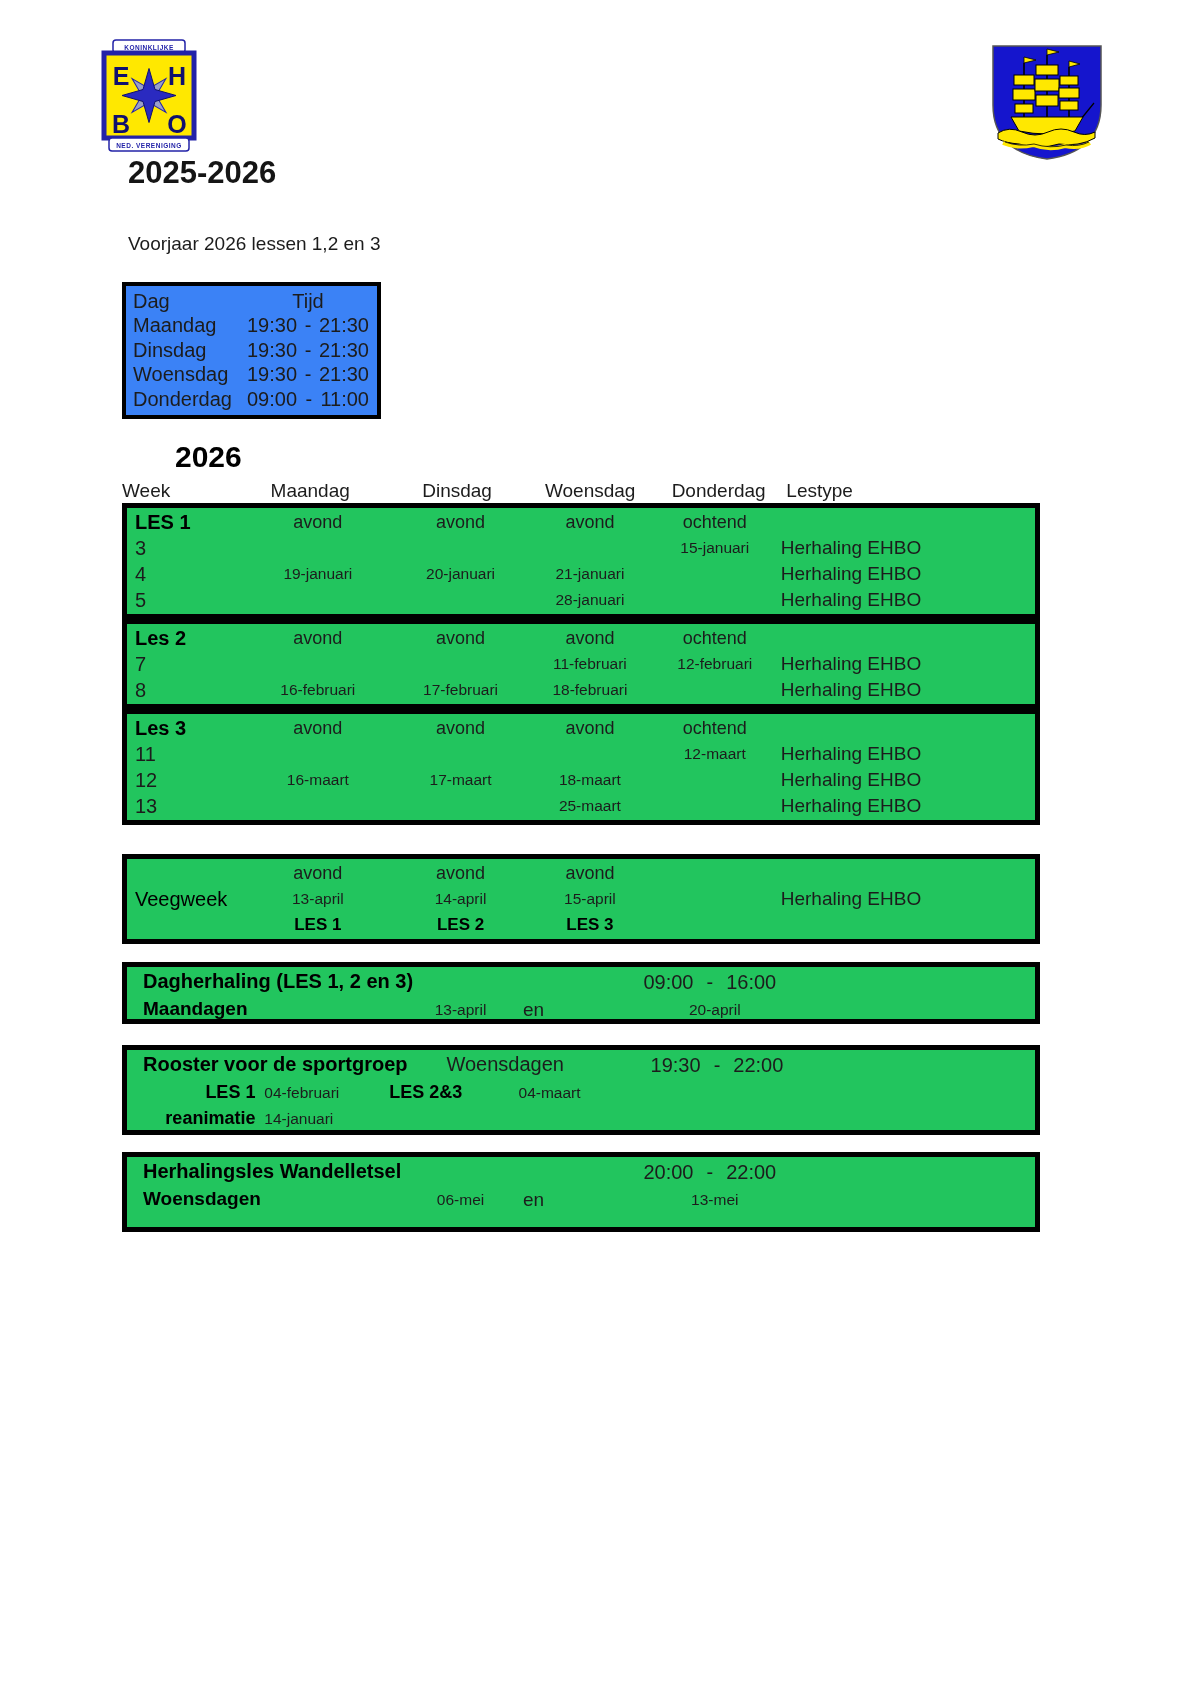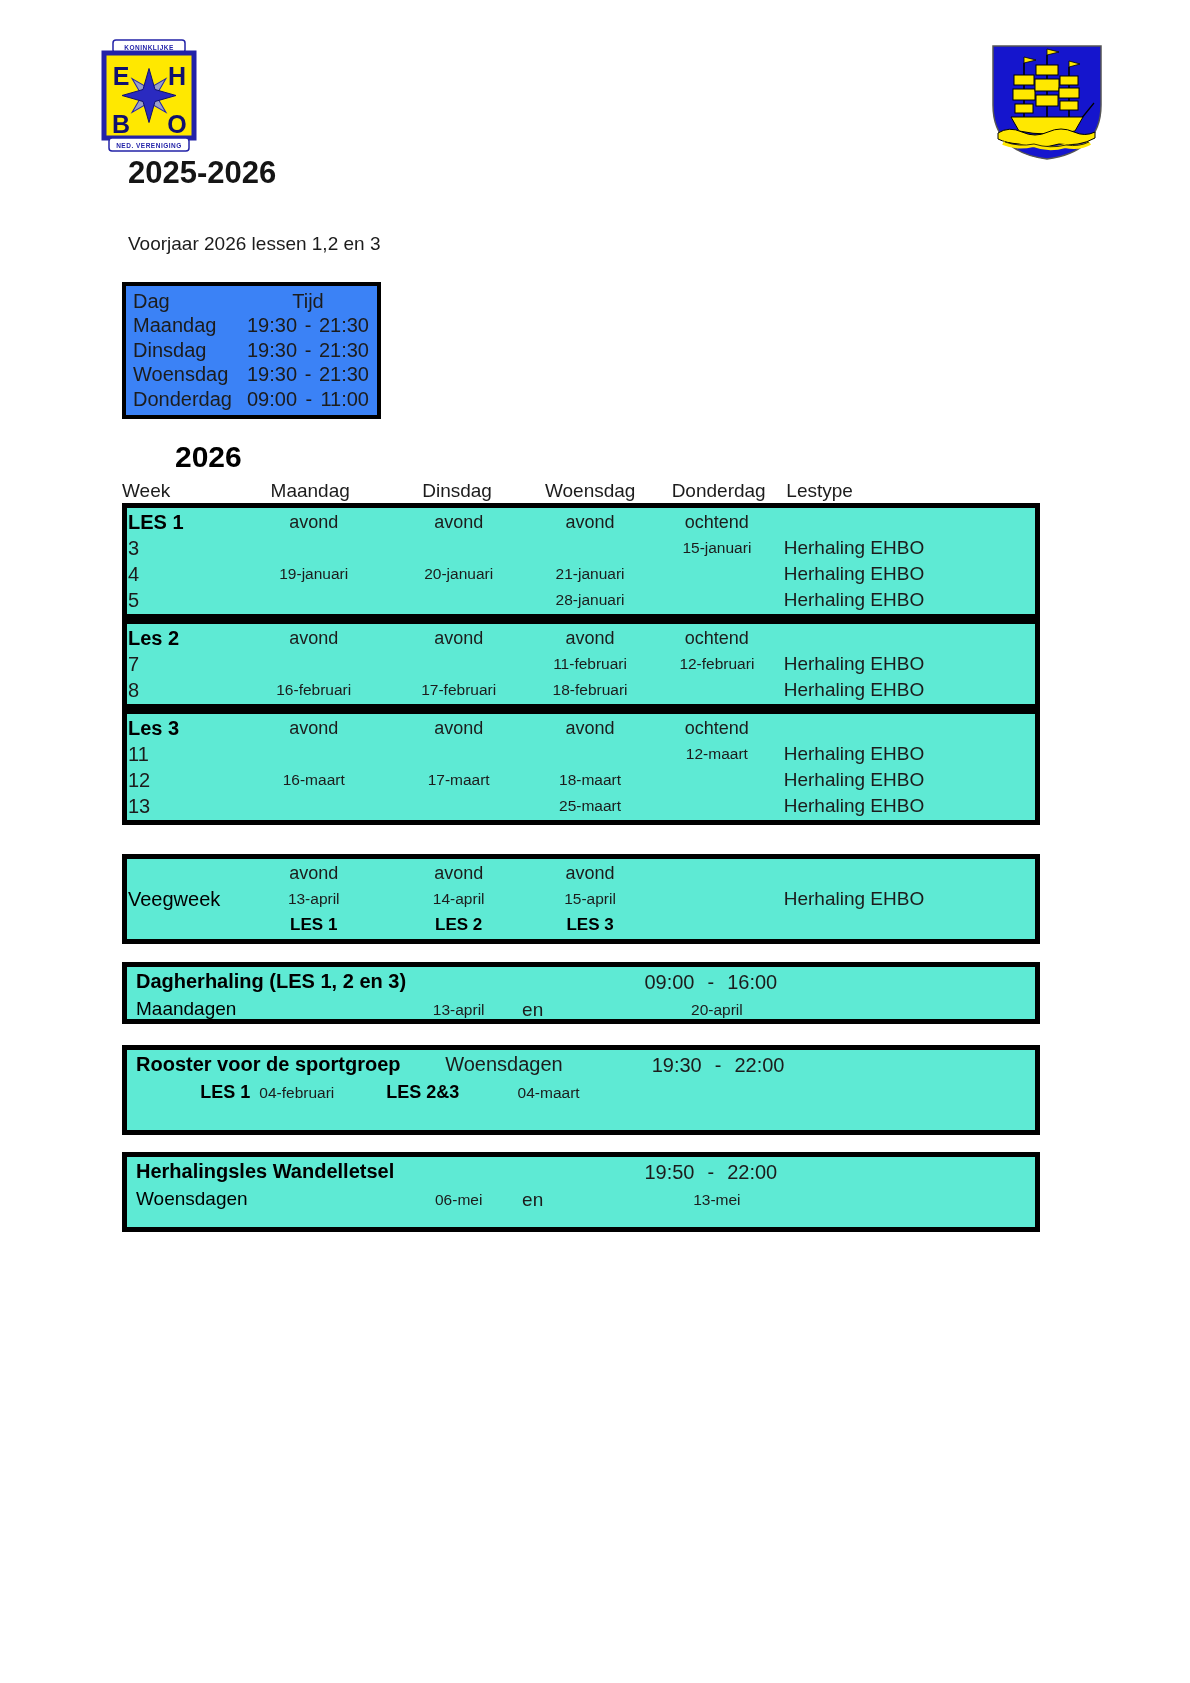--- a/index.html
+++ b/index.html
@@ -30,42 +30,42 @@
   #schedhead{left:122px;top:478px;width:918px}
   #schedhead .row6 div{font-size:19px}
   .row6{display:flex;align-items:center;height:26px}
   .cw{width:11.5%;text-align:left}
   .cma{width:18%;text-align:center}
   .cdi{width:14%;text-align:center}
   .cwo{width:15%;text-align:center}
   .cdo{width:13%;text-align:center}
   .cles{flex:1;text-align:left;padding-left:8px;font-size:19px}
 
-  .box{position:absolute;left:122px;width:918px;border:5px solid #000;background:#5eead4;padding:1px 1px}
+  .box{position:absolute;left:122px;width:918px;border:5px solid #000;background:#22c55e;padding:1px 8px}
   .r-label .cw{font-weight:bold;font-size:20px;color:#000}
   .r-label .cma,.r-label .cdi,.r-label .cwo,.r-label .cdo{font-size:18px}
   .r-data .cw{font-size:20px}
   .r-data .cma,.r-data .cdi,.r-data .cwo,.r-data .cdo{font-size:15.5px}
   .r-les .cma,.r-les .cdi,.r-les .cwo{font-weight:bold;font-size:17px;color:#000}
   .b{font-weight:normal;color:#000}
 
   #les1{top:503px}
   #les2{top:619px}
   #les3{top:709px}
   #veeg{top:854px}
   #dagh{top:962px;height:62px}
   #sport{top:1045px;height:90px}
   #wandel{top:1152px;height:80px}
 
   
   .relrow{position:relative;height:26px}
   .t1{height:28px}
   .btitle{position:absolute;left:8px;top:2px;font-size:20px;font-weight:bold;color:#000;white-space:nowrap}
   .time{position:absolute;left:57%;top:3px;display:flex;gap:13px;font-size:20px}
-  .lblrow{position:absolute;left:8px;top:2px;font-size:19px;font-weight:normal;color:#000}
+  .lblrow{position:absolute;left:8px;top:2px;font-size:19px;font-weight:bold;color:#000}
   .dd1{position:absolute;left:29.5%;width:14%;text-align:center;font-size:15.5px;top:5px}
   .den{position:absolute;left:43.5%;width:15%;font-size:19px;top:3px}
   .dd2{position:absolute;left:58.5%;width:13%;text-align:center;font-size:15.5px;top:5px}
   .sp-woens{position:absolute;left:30%;width:23%;text-align:center;font-size:20px;top:2px}
   .sp-time{left:57.8%}
   .sp-l1{position:absolute;left:0;width:13.5%;text-align:right;font-weight:bold;font-size:18px;color:#000;top:3px}
   .sp-d1{position:absolute;left:14.5%;font-size:15.5px;top:5px}
   .sp-l23{position:absolute;left:28.5%;font-size:18px;font-weight:bold;color:#000;top:3px}
   .sp-d2{position:absolute;left:43%;font-size:15.5px;top:5px}
 </style>
@@ -327,27 +327,31 @@
         <span>-</span>
         <span>22:00</span>
       </span>
   </div>
   <div class="relrow">
     <span class="sp-l1">LES 1</span>
     <span class="sp-d1">04-februari</span>
     <span class="sp-l23">LES 2&amp;3</span>
     <span class="sp-d2">04-maart</span>
   </div>
+  <div class="relrow">
+    <span class="sp-l1">reanimatie</span>
+    <span class="sp-d1">14-januari</span>
+  </div>
 </div>
 
 <div class="box" id="wandel">
   <div class="relrow t1">
     <span class="btitle">Herhalingsles Wandelletsel</span>
     <span class="time">
-        <span>19:50</span>
+        <span>20:00</span>
         <span>-</span>
         <span>22:00</span>
       </span>
   </div>
   <div class="relrow">
     <span class="lblrow">Woensdagen</span>
     <span class="dd1">06-mei</span>
     <span class="den">en</span>
     <span class="dd2">13-mei</span>
   </div>

